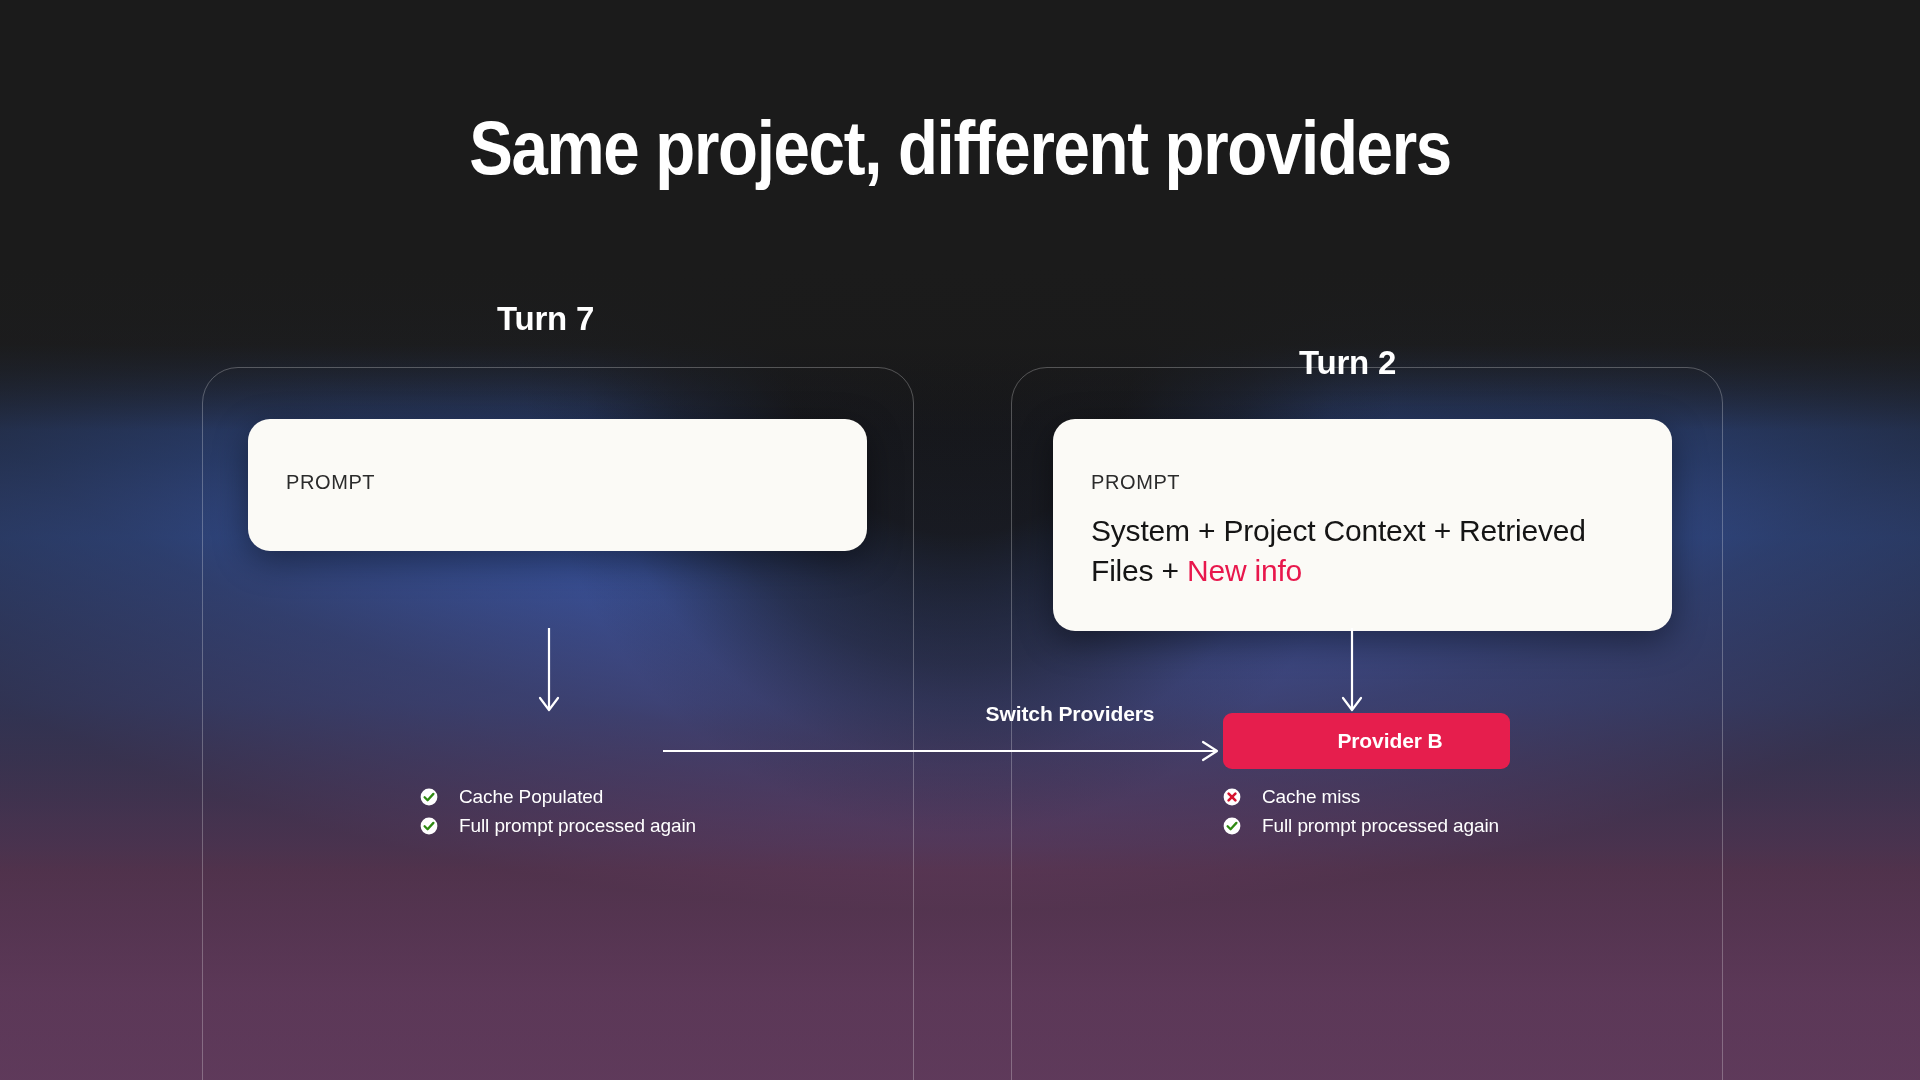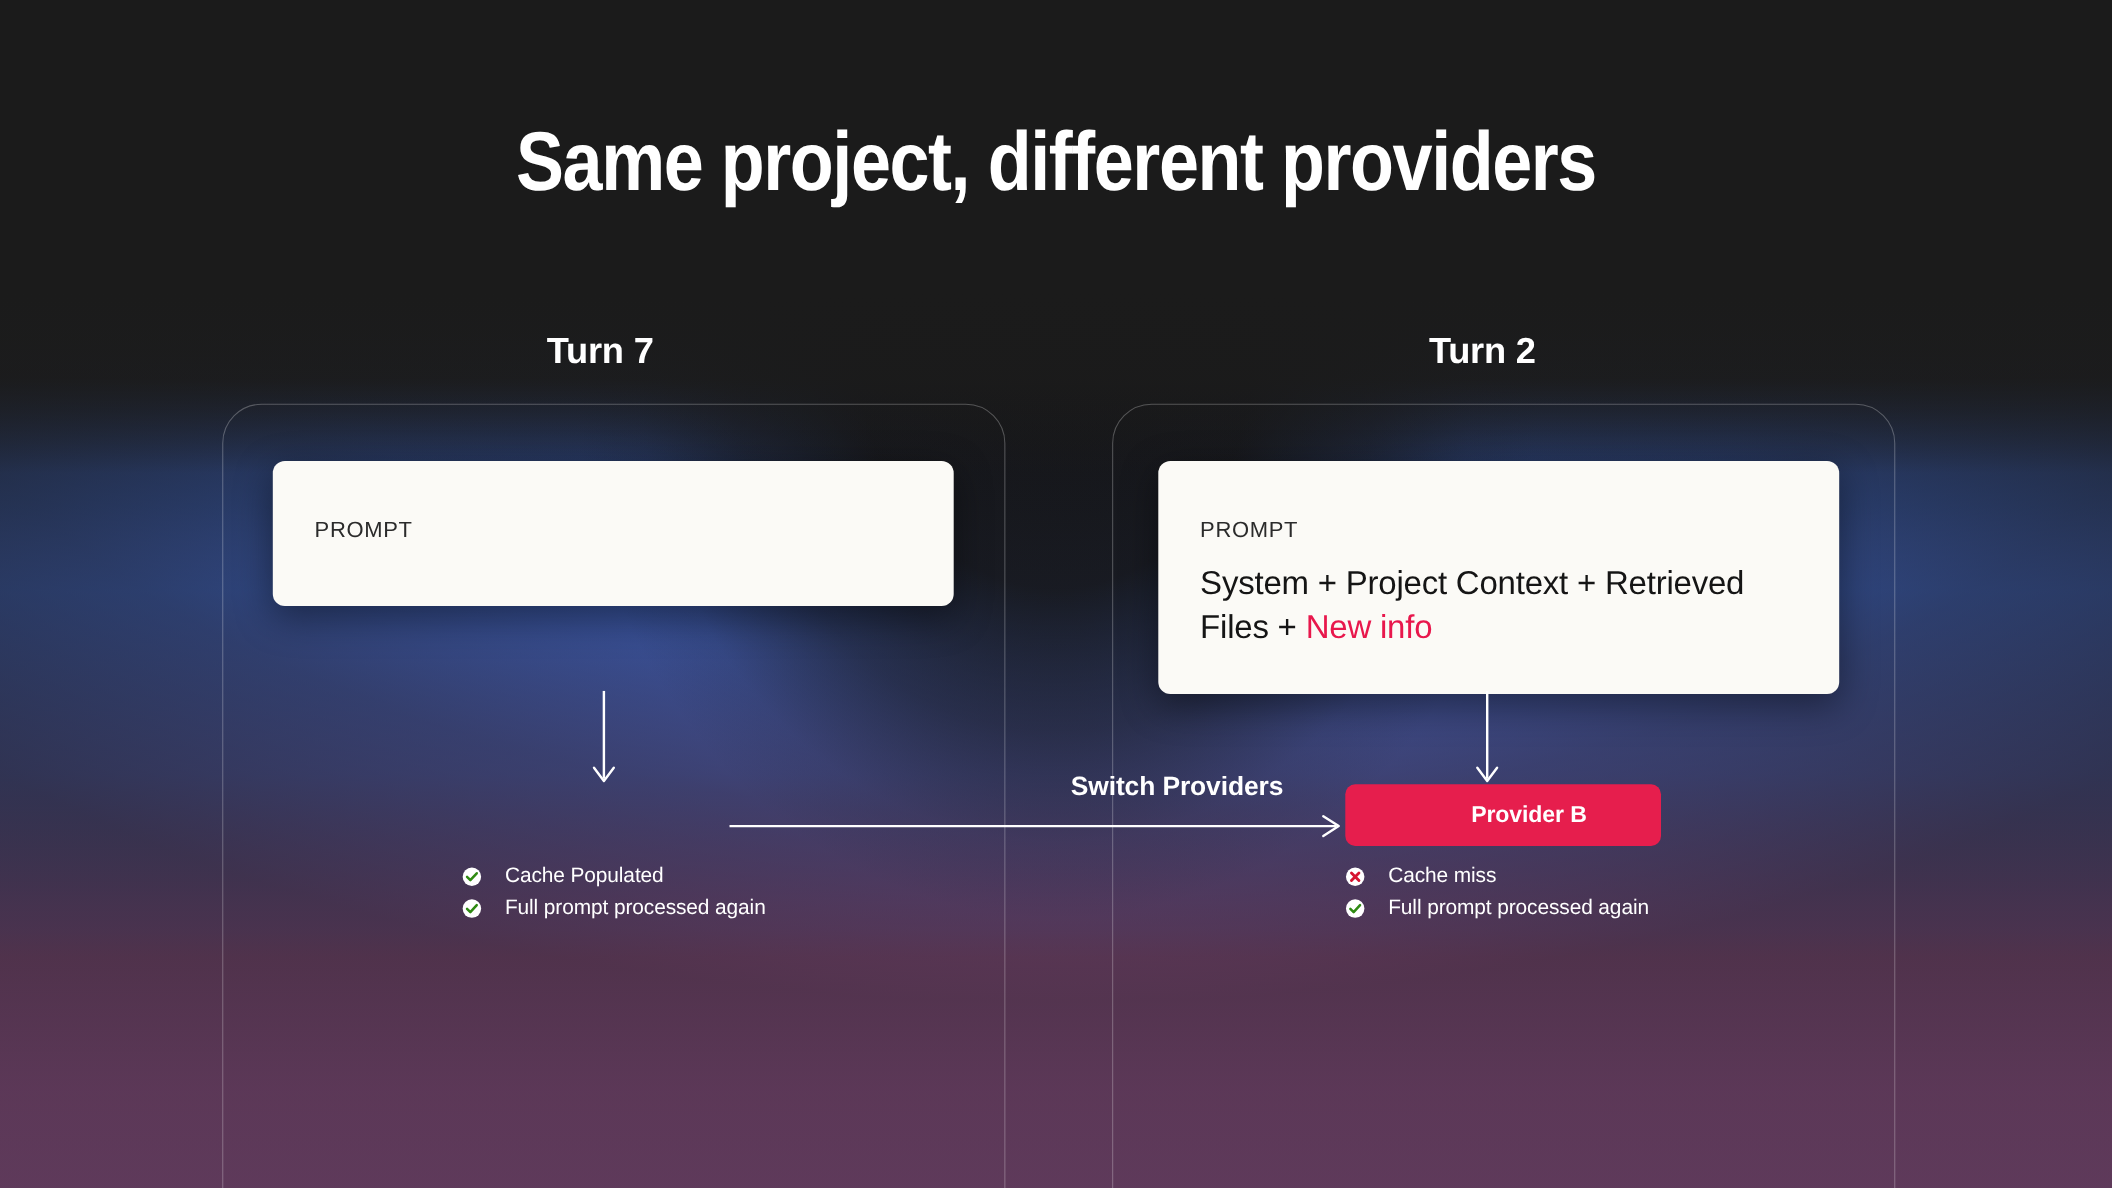--- a/index.html
+++ b/index.html
@@ -111,41 +111,41 @@
   
   .turn-heading {
     position: absolute;
     top: 300px;
     color: #ffffff;
     font-size: 33px;
     font-weight: 700;
     letter-spacing: -0.2px;
   }
   .turn-heading.left  { left: 497px; }
-  .turn-heading.right { left: 1299px; }
+  .turn-heading.right { left: 1299px; margin-top: 44px; }
 
   
   .turn-frame {
     position: absolute;
     top: 367px;
     height: 760px;
     border: 1px solid rgba(255,255,255,0.26);
     border-radius: 36px;
     box-sizing: border-box;
   }
   .turn-frame.left  { left: 202px;  width: 712px; }
   .turn-frame.right { left: 1011px; width: 712px; }
 
   
   .prompt-card {
     position: absolute;
     top: 419px;
     width: 619px;
     background: #fbfaf6;
-    border-radius: 11px;
+    border-radius: 22px;
     box-sizing: border-box;
     padding: 52px 38px 40px 38px;
     box-shadow: 0 10px 34px rgba(0,0,0,0.42);
   }
   .prompt-card.left  { left: 248px; }
   .prompt-card.right { left: 1053px; }
 
   .prompt-label {
     color: #2b2b2b;
     font-size: 20px;
@@ -192,21 +192,21 @@
   .provider-pill.right { left: 1223px; background: #e61e4d; padding-left: 47px; }
 
   
   .switch-label {
     position: absolute;
     top: 702px;
     left: 870px;
     width: 400px;
     text-align: center;
     color: #ffffff;
-    font-size: 24px;
+    font-size: 21px;
     font-weight: 700;
     letter-spacing: -0.1px;
   }
   .switch-line {
     position: absolute;
     top: 738px;
     left: 663px;
     width: 560px;
     height: 26px;
   }

